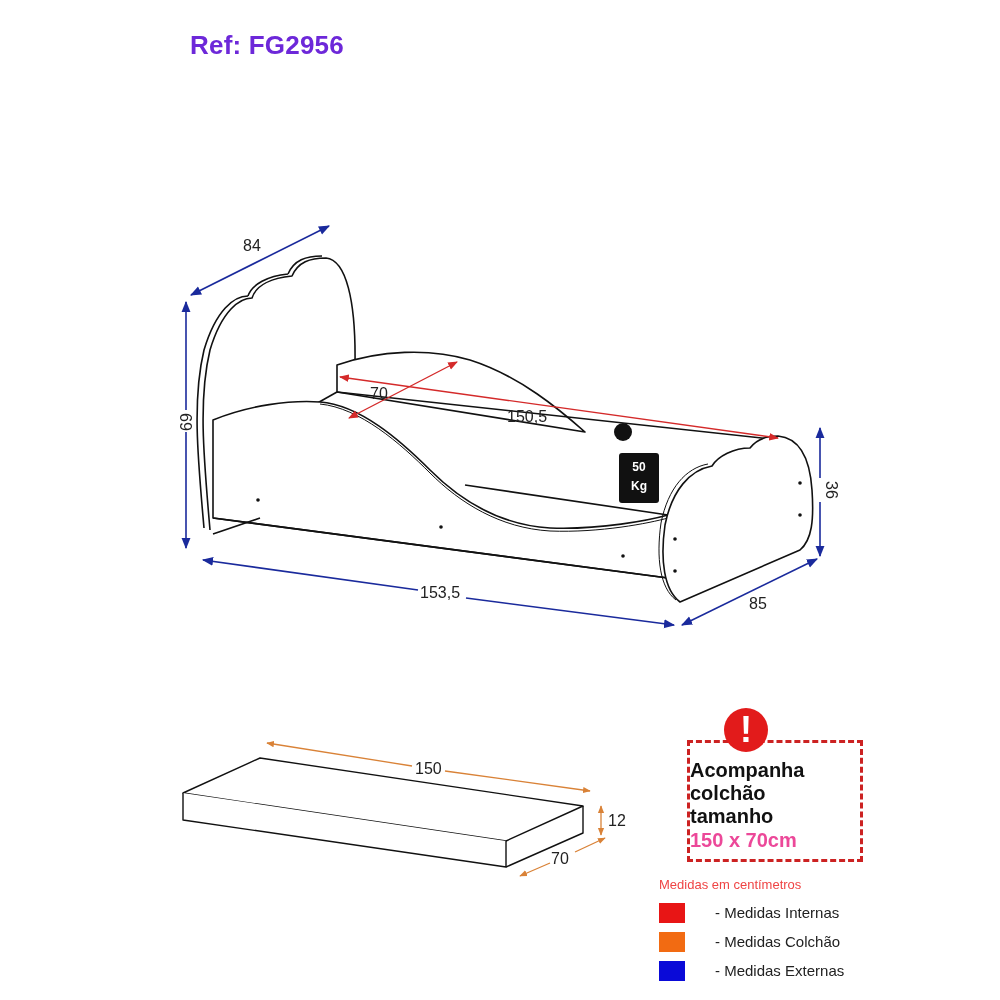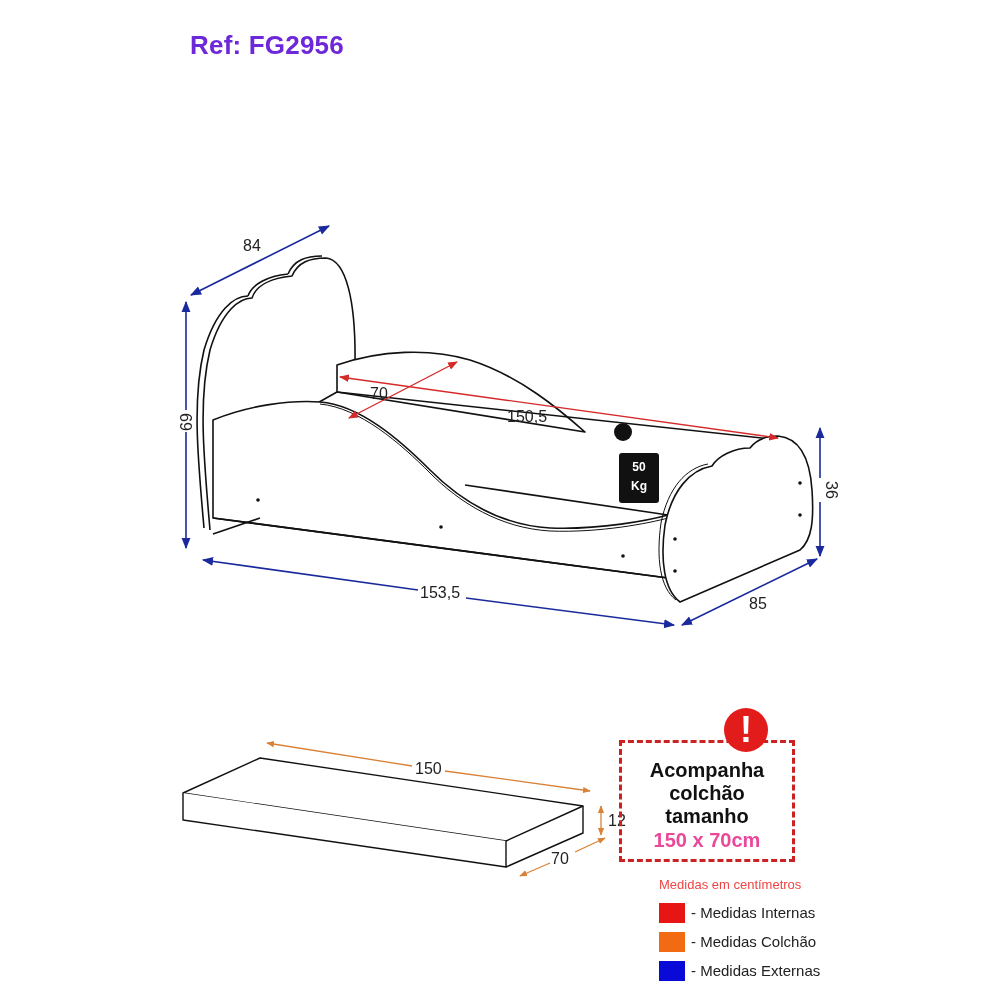--- a/index.html
+++ b/index.html
@@ -2,31 +2,31 @@
 <html><head>
 <meta charset="utf-8">
 <style>
   html, body { margin: 0; padding: 0; background: #ffffff; }
   body { width: 1000px; height: 1000px; position: relative; overflow: hidden;
          font-family: "Liberation Sans", "DejaVu Sans", sans-serif; color: #111; }
   .title { position: absolute; left: 190px; top: 30px; font-size: 26px; font-weight: bold;
            letter-spacing: 0.2px; color: #6d28d9; }
   svg.drawing { position: absolute; left: 0; top: 0; width: 1000px; height: 1000px; }
   .dim { font-family: "Liberation Sans", sans-serif; font-size: 16px; fill: #222; }
-  .notice { position: absolute; left: 619px; top: 740px; width: 176px; height: 122px;
-            box-sizing: border-box; border: 3px dashed #cc2222; text-align: center; }
+  .notice { position: absolute; left: 687px; top: 740px; width: 176px; height: 122px;
+            box-sizing: border-box; border: 3px dashed #cc2222; }
   .notice .line { font-size: 20px; font-weight: bold; line-height: 23px; color: #111; }
   .notice .line.first { margin-top: 16px; }
   .notice .size { font-size: 20px; font-weight: bold; line-height: 24px; color: #ec4899; }
   .alert-icon { position: absolute; left: 724px; top: 708px; width: 44px; height: 44px;
                 border-radius: 50%; background: #e21b1b; color: #fff; text-align: center;
                 font-size: 36px; font-weight: bold; line-height: 44px; }
   .legend { position: absolute; left: 659px; top: 877px; }
   .legend .heading { font-size: 13px; color: #ef4444; margin-bottom: 6px; }
-  .legend .row { display: flex; align-items: center; height: 29px; }
+  .legend .row { display: flex; align-items: center; height: 29px; gap: 24px; }
   .legend .swatch { width: 26px; height: 20px; margin-right: 6px; }
   .legend .label { font-size: 15px; color: #222; }
   .weight { position: absolute; left: 603px; top: 437px; width: 40px; height: 50px; }
   .weight .knob { position: absolute; left: 11px; top: -14px; width: 18px; height: 18px;
                   border-radius: 50%; background: #111; }
   .weight .body { position: absolute; left: 16px; top: 0; width: 40px; height: 50px;
                   background: #111; border-radius: 3px; color: #fff; text-align: center;
                   font-weight: bold; font-size: 12px; line-height: 19px; padding-top: 5px;
                   box-sizing: border-box; margin-top: 16px; }
 </style>

